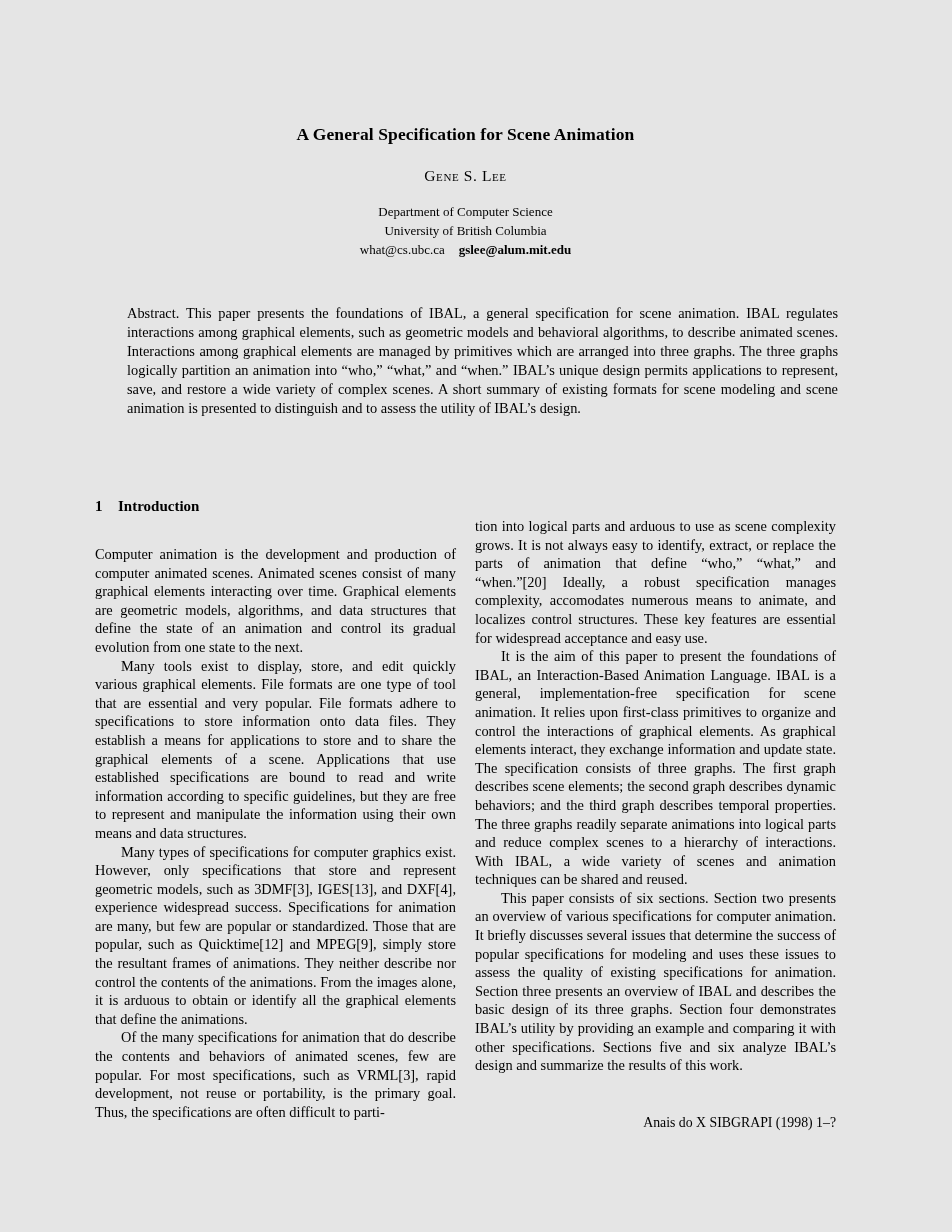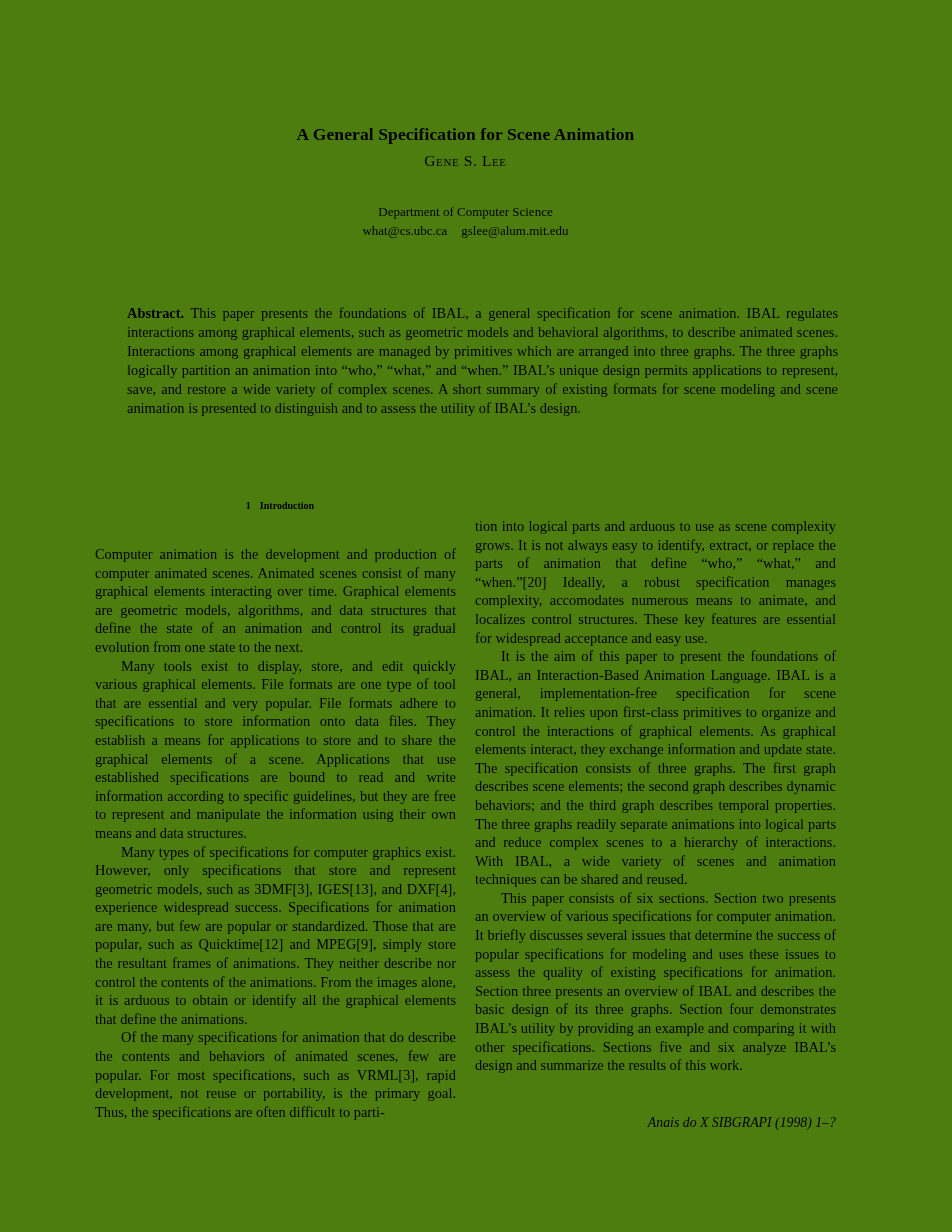--- a/index.html
+++ b/index.html
@@ -4,68 +4,69 @@
 <style>
   html, body {
     margin: 0;
     padding: 0;
     background: #ffffff;
   }
   .page {
     position: relative;
     width: 952px;
     height: 1232px;
-    background: #4d7c0f;
+    background: #e5e5e5;
     color: #000000;
     font-family: "Liberation Serif", "DejaVu Serif", serif;
     overflow: hidden;
   }
   .title {
     position: absolute;
     top: 124px;
     left: 95px;
     width: 741px;
     margin: 0;
     text-align: center;
     font-size: 17.5px;
     font-weight: bold;
     letter-spacing: 0.1px;
   }
   .author {
     position: absolute;
-    top: 152px;
+    top: 167px;
     left: 95px;
     width: 741px;
     text-align: center;
     font-variant: small-caps;
     font-size: 15.5px;
     letter-spacing: 0.6px;
   }
   .affiliation {
     position: absolute;
     top: 202px;
     left: 95px;
     width: 741px;
     text-align: center;
     font-size: 13px;
     line-height: 19px;
   }
   .email-second {
     margin-left: 14px;
+    font-weight: bold;
   }
   .abstract {
     position: absolute;
     top: 304px;
     left: 127px;
     width: 711px;
     text-align: justify;
     font-size: 14.4px;
     line-height: 19px;
   }
-  .bold { font-weight: bold; }
+  .bold { font-weight: normal; }
   .keywords {
     position: absolute;
     top: 441px;
     left: 127px;
     width: 711px;
     font-size: 14.4px;
   }
   .columns {
     position: absolute;
     top: 494px;
@@ -75,59 +76,59 @@
     gap: 19px;
     font-size: 14.4px;
     line-height: 18.6px;
     text-align: justify;
   }
   .col {
     width: 361px;
     flex: 0 0 361px;
   }
   .section-heading {
-    font-size: 10px;
+    font-size: 15px;
     font-weight: bold;
     line-height: 20px;
     margin: 2px 0 29px 0;
-    text-align: center;
+    text-align: left;
   }
   .sec-num {
     display: inline-block;
     width: 23px;
   }
   .col p {
     margin: 0;
     text-indent: 26px;
   }
   .col p.noindent {
     text-indent: 0;
     margin-top: 23px;
   }
   .footer {
     position: absolute;
     top: 1115px;
     left: 95px;
     width: 741px;
     text-align: right;
-    font-style: italic;
     font-size: 13.8px;
   }
 </style>
 </head>
 <body>
 
 <div class="page">
 
   <h1 class="title">A General Specification for Scene Animation</h1>
 
   <div class="author">Gene S. Lee</div>
 
   <div class="affiliation">
     <div>Department of Computer Science</div>
+    <div>University of British Columbia</div>
     <div>
       <span>what@cs.ubc.ca</span><span class="email-second">gslee@alum.mit.edu</span>
     </div>
   </div>
 
   <div class="abstract">
     <span class="bold">Abstract.</span>
     <span>This paper presents the foundations of IBAL, a general specification for scene animation. IBAL regulates interactions among graphical elements, such as geometric models and behavioral algorithms, to describe animated scenes. Interactions among graphical elements are managed by primitives which are arranged into three graphs. The three graphs logically partition an animation into “who,” “what,” and “when.” IBAL’s unique design permits applications to represent, save, and restore a wide variety of complex scenes. A short summary of existing formats for scene modeling and scene animation is presented to distinguish and to assess the utility of IBAL’s design.</span>
   </div>
 

